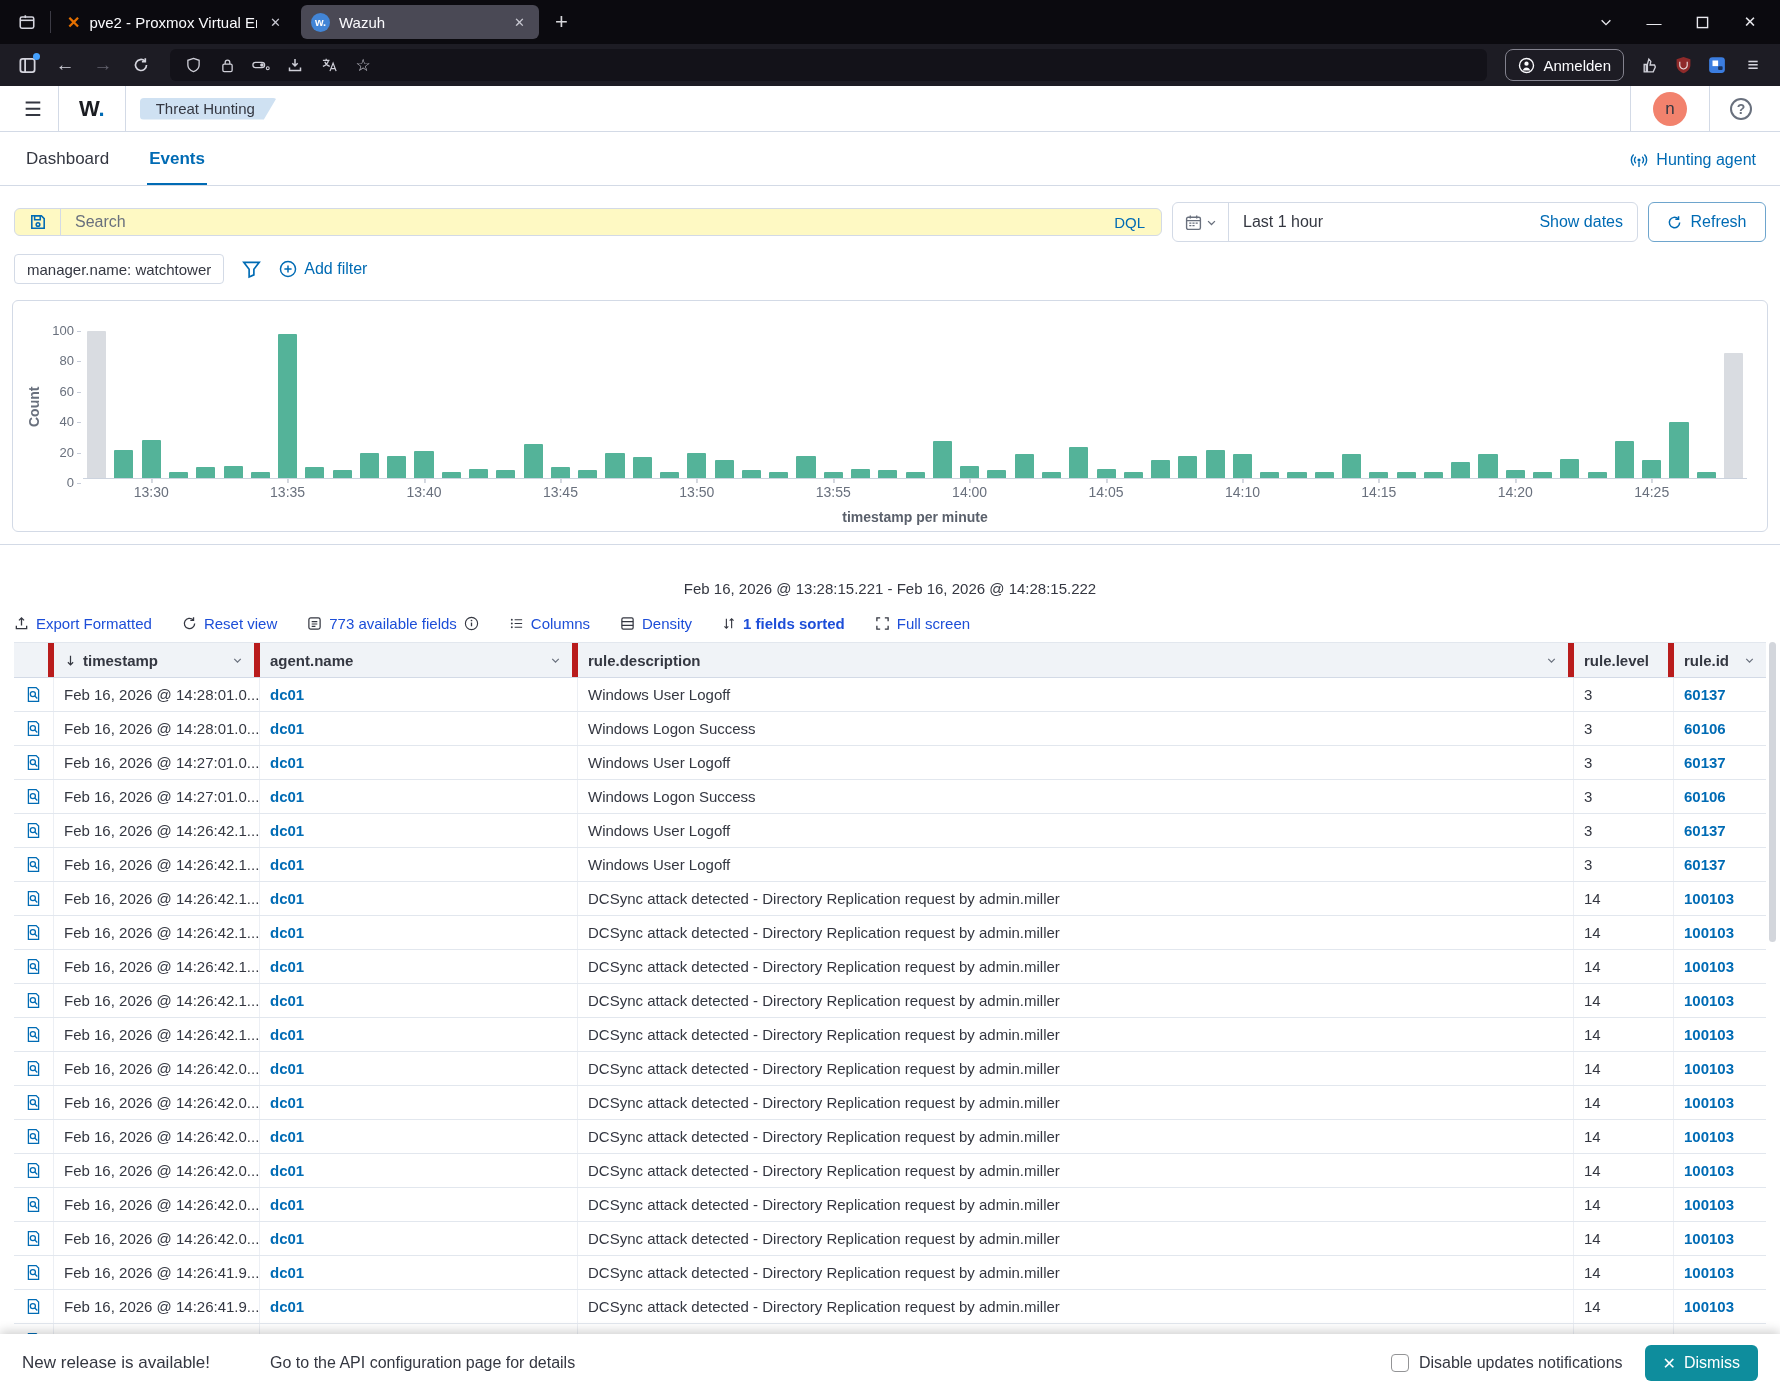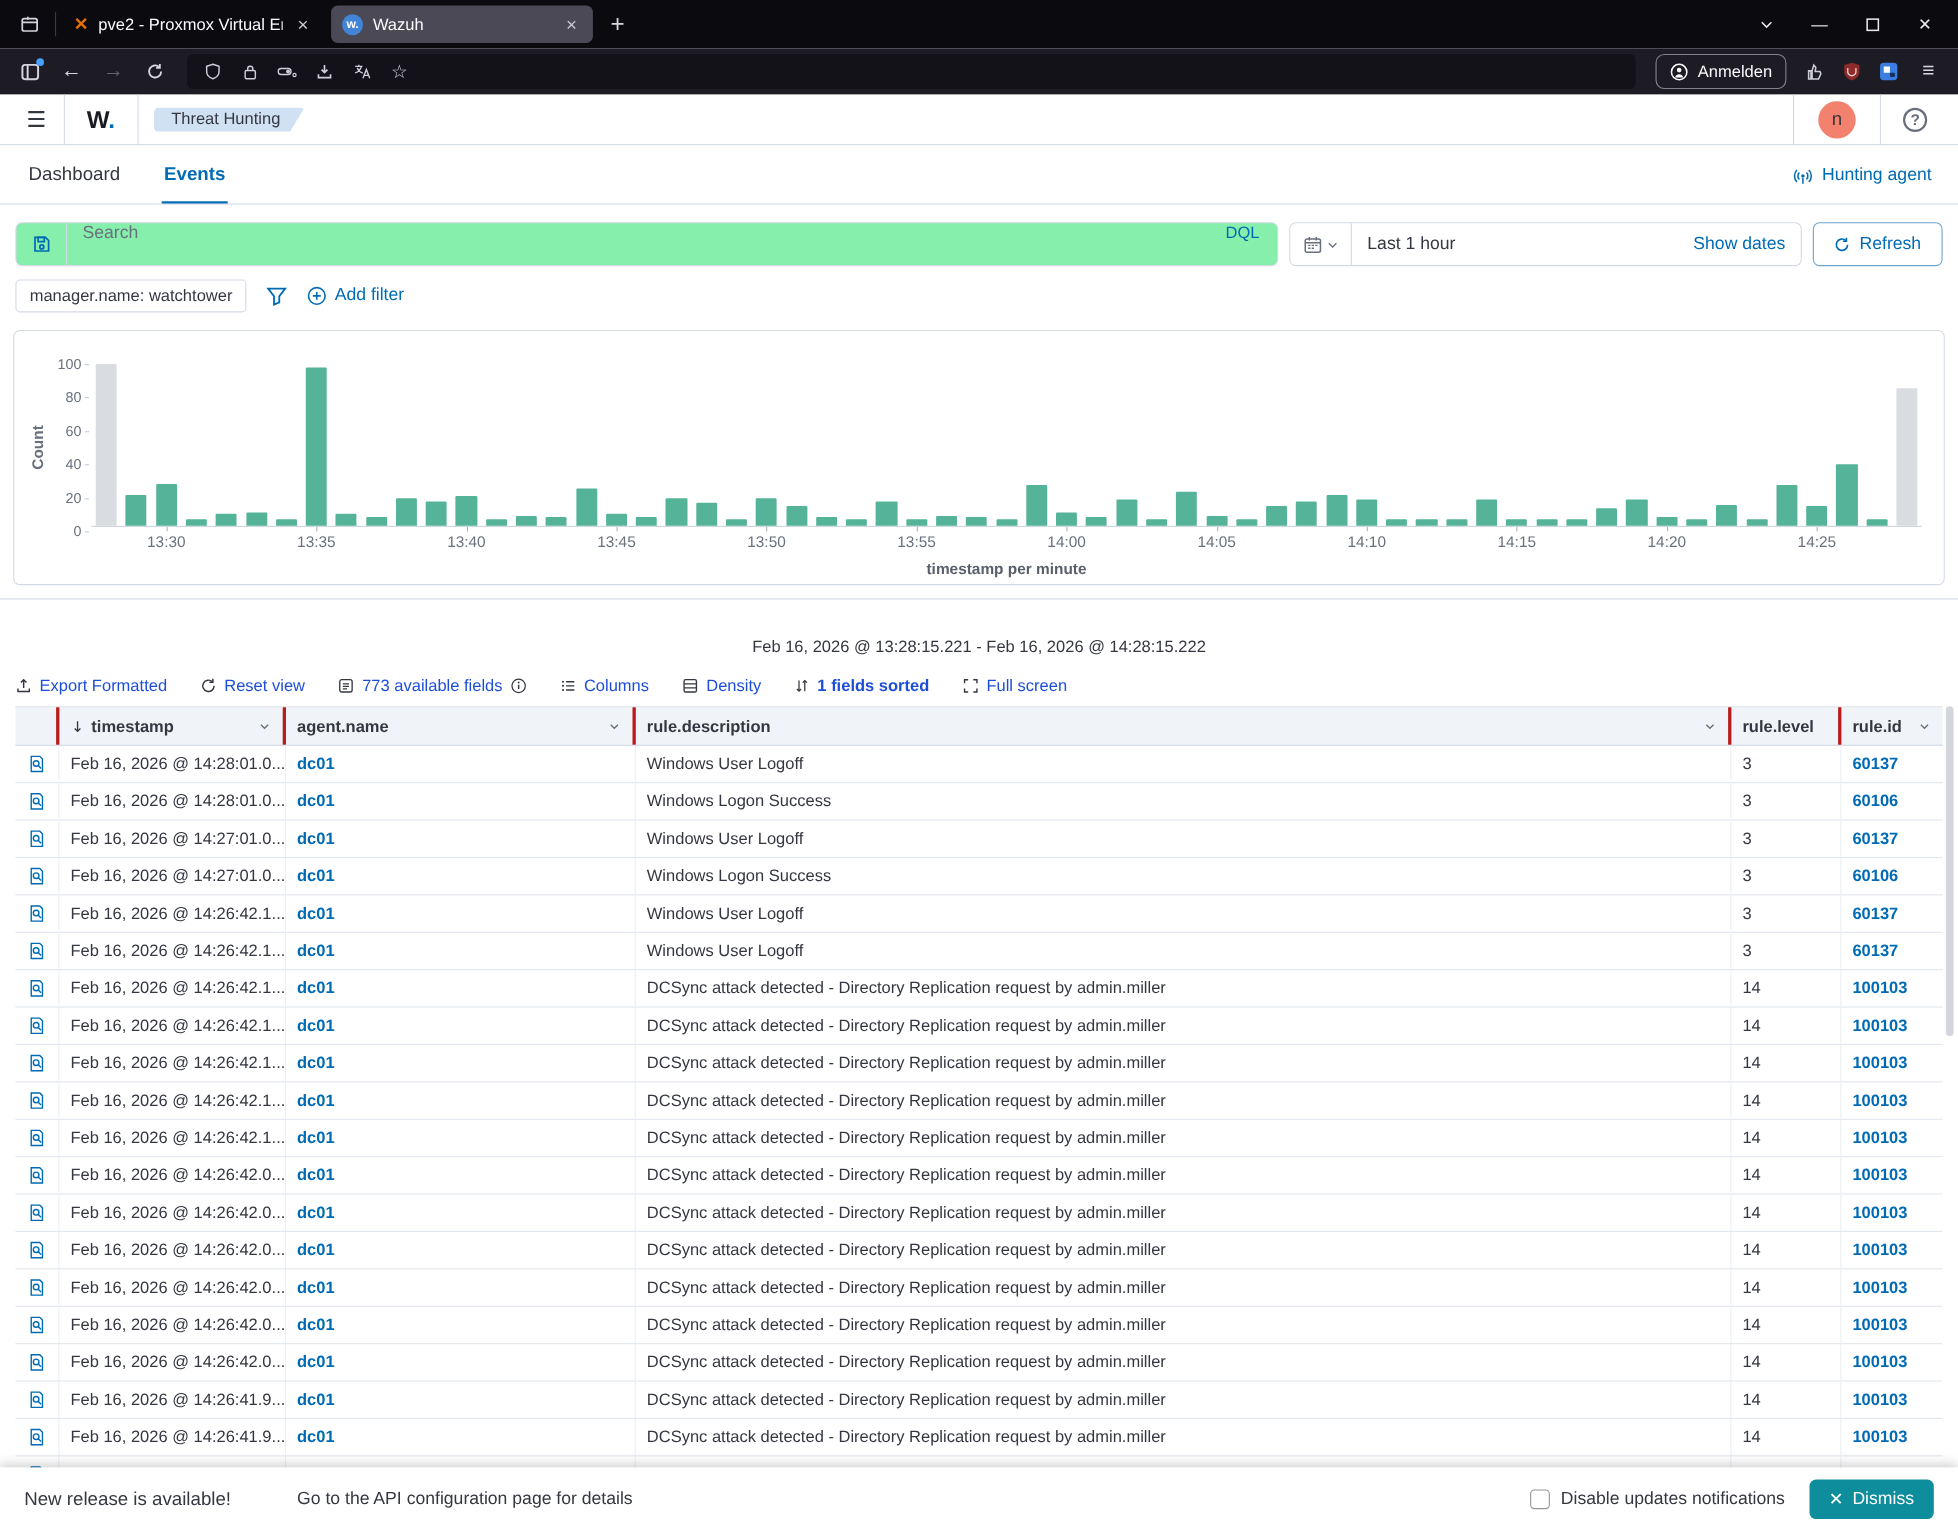--- a/index.html
+++ b/index.html
@@ -41,21 +41,21 @@
   .hdr-right{margin-left:auto;display:flex;align-items:center;height:46px}
   .avatar{width:34px;height:34px;border-radius:50%;background:#f2826d;color:#343741;font-size:17px;display:flex;align-items:center;justify-content:center;margin:0 16px}
   .help-ic{width:22px;height:22px;border-radius:50%;border:2px solid #69707d;color:#69707d;font-size:14px;font-weight:700;display:flex;align-items:center;justify-content:center;margin:0 14px}
 
   .app-tabs{height:54px;border-bottom:1px solid #d3dae6;display:flex;align-items:flex-end;padding:0 24px;gap:36px}
   .atab{font-size:17px;color:#343741;padding:14px 2px;border-bottom:2px solid transparent}
   .atab.active{color:#006BB4;border-bottom-color:#006BB4;font-weight:600}
   .explore{margin-left:auto;display:flex;align-items:center;gap:8px;color:#006BB4;font-size:16px;padding-bottom:16px}
 
   .query-row{display:flex;align-items:center;gap:10px;margin:16px 14px 0 14px}
-  .searchbox{flex:1;height:40px;border:1px solid #d3dae6;border-radius:6px;display:flex;align-items:flex-start;background:#86efac}
+  .searchbox{flex:1;height:28px;border:1px solid #d3dae6;border-radius:6px;display:flex;align-items:center;background:#fef9c3}
   .sb-save{width:46px;height:100%;border-right:1px solid #d3dae6;display:flex;align-items:center;justify-content:center}
   .sb-input{flex:1;border:0;outline:0;font-size:16px;color:#343741;padding:0 14px;background:transparent}
   .sb-input::placeholder{color:#69707d}
   .sb-dql{color:#006BB4;font-size:15px;padding:0 16px}
   .datepicker{width:466px;height:40px;border:1px solid #d3dae6;border-radius:6px;display:flex;align-items:center;background:#fff}
   .dp-cal{width:56px;height:100%;border-right:1px solid #d3dae6;display:flex;align-items:center;justify-content:center;gap:4px;color:#69707d}
   .dp-range{font-size:16px;color:#343741;padding:0 14px;flex:1}
   .dp-show{color:#006BB4;font-size:16px;padding:0 14px}
   .btn-refresh{width:118px;height:40px;border:1px solid #6ea5cd;border-radius:6px;background:#fff;color:#006BB4;font-size:16px;display:flex;align-items:center;justify-content:center;gap:8px}
 
@@ -85,21 +85,21 @@
   .hits b{font-weight:700}
   .hits-range{font-size:15px;color:#343741;margin-top:21px}
   .grid-toolbar{display:flex;align-items:center;gap:30px;margin:18px 14px 0 14px;color:#1d4ed8;font-size:15px}
   .gt-item{display:flex;align-items:center;gap:7px}
   .gt-item.bold{font-weight:700}
 
   
   .dgrid{margin:10px 0 0 14px;width:1752px;position:relative}
   .g-cols{display:grid;grid-template-columns:40px 206px 318px 996px 100px 92px}
   .ghead{background:#f0f3f7;border-top:1px solid #e2e7ee;border-bottom:1px solid #d3dae6;height:36px}
-  .ghead .hc{display:flex;align-items:center;gap:6px;padding:0 10px;font-size:15px;font-weight:700;color:#343741;border-right:3px solid #b91c1c}
+  .ghead .hc{display:flex;align-items:center;gap:6px;padding:0 10px;font-size:15px;font-weight:700;color:#343741;border-right:6px solid #b91c1c}
   .ghead .hc .grow{flex:1}
   .trow{height:34px;border-bottom:1px solid #e2e7ee}
   .tc{display:flex;align-items:center;padding:0 10px;font-size:15px;color:#343741;border-right:1px solid #eceff4;white-space:nowrap;overflow:hidden}
   .c-icon{justify-content:center;padding:0}
   .c-agent,.c-id{color:#006BB4;font-weight:600}
   .scrollbar{position:absolute;right:-10px;top:0;width:7px;height:300px;background:#aeb5c0;border-radius:4px;opacity:.55}
 
   
   .banner{position:fixed;left:0;bottom:0;width:1780px;height:58px;background:#fff;box-shadow:0 -3px 10px rgba(0,0,0,.18);display:flex;align-items:center;padding:0 22px;gap:60px;z-index:50}
   .bn-msg{font-size:17px;color:#343741}

